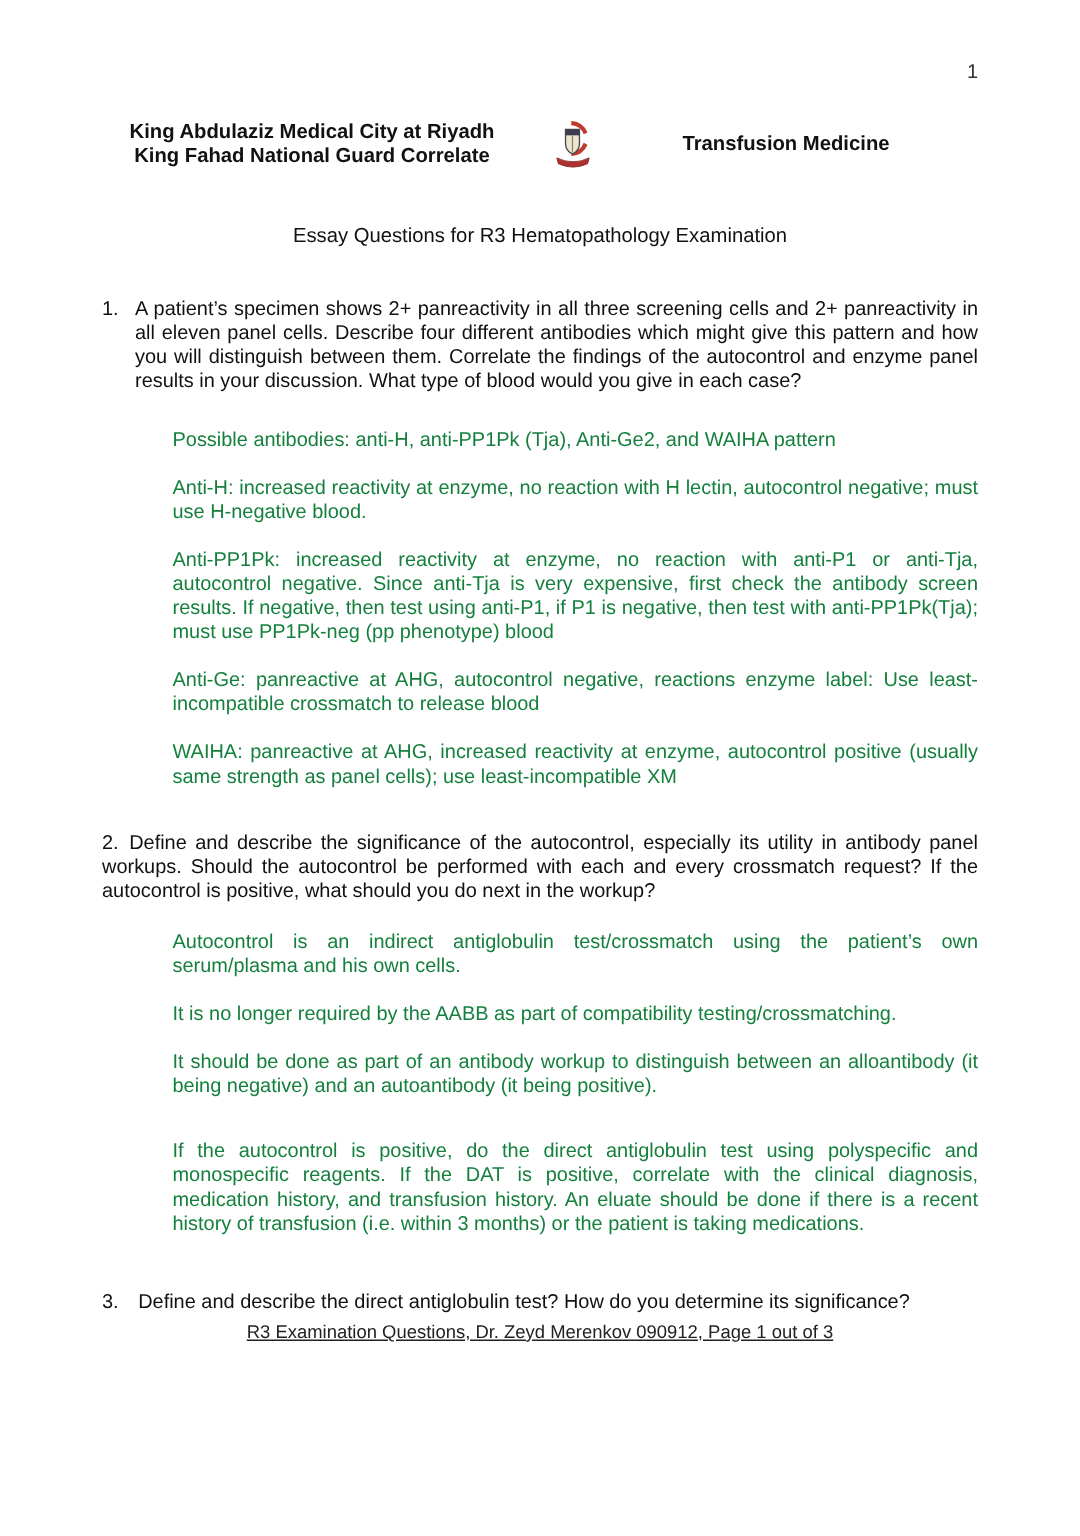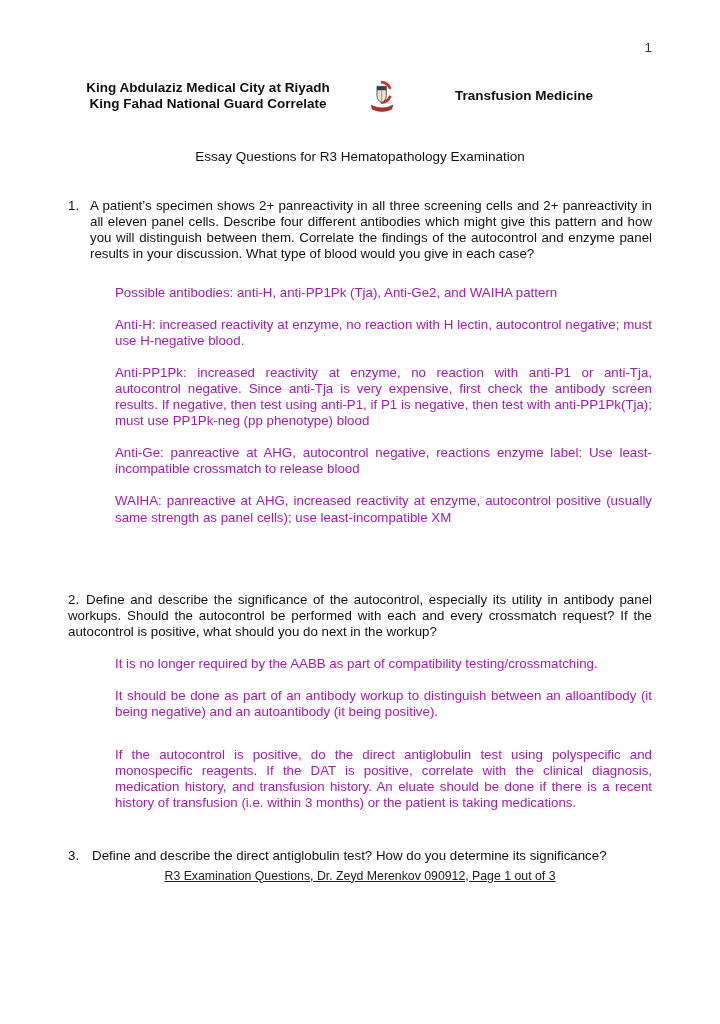--- a/index.html
+++ b/index.html
@@ -54,26 +54,26 @@
   .q-hang {
     position: relative;
     margin-top: 33px;
     padding-left: 22px;
   }
   .q-hang .q-num {
     position: absolute;
     left: 0;
     top: 0;
   }
-  .q-inline { margin-top: 66px; }
+  .q-inline { margin-top: 28px; }
   .q-inline .q-num { margin-right: 7px; }
   .q-inline-3 { margin-top: 36px; }
   .q-inline-3 .q-num { margin-right: 13px; }
   .answer {
-    color: #a21caf;
+    color: #15803d;
     text-align: justify;
     margin: 16px 0 0 47px;
     width: 537px;
   }
   .answer.first { margin-top: 22px; }
   .answer.first-q2 { margin-top: 18px; }
   .answer.gap20 { margin-top: 27px; }
   .footer {
     margin-top: 4px;
     text-align: center;
@@ -121,20 +121,21 @@
   </div>
   <div class="answer first">Possible antibodies:  anti-H, anti-PP1Pk (Tja), Anti-Ge2, and WAIHA pattern</div>
   <div class="answer">Anti-H:  increased reactivity at enzyme, no reaction with H lectin, autocontrol negative;  must use H-negative blood.</div>
   <div class="answer">Anti-PP1Pk:  increased reactivity at enzyme, no reaction with anti-P1 or anti-Tja, autocontrol negative.  Since anti-Tja is very expensive, first check the antibody screen results.  If negative, then test using anti-P1, if P1 is negative, then test with anti-PP1Pk(Tja);  must use PP1Pk-neg (pp phenotype) blood</div>
   <div class="answer">Anti-Ge:  panreactive at AHG, autocontrol negative, reactions enzyme label:  Use least-incompatible crossmatch to release blood</div>
   <div class="answer">WAIHA:  panreactive at AHG, increased reactivity at enzyme, autocontrol positive (usually same strength as panel cells);  use least-incompatible XM</div>
 
   <div class="question q-inline">
     <span class="q-num">2.</span><span>Define and describe the significance of the autocontrol, especially its utility in antibody panel workups.  Should the autocontrol be performed with each and every crossmatch request?  If the autocontrol is positive, what should you do next in the workup?</span>
   </div>
+  <div class="answer first-q2">Autocontrol is an indirect antiglobulin test/crossmatch using the patient’s own serum/plasma and his own cells.</div>
   <div class="answer">It is no longer required by the AABB as part of compatibility testing/crossmatching.</div>
   <div class="answer">It should be done as part of an antibody workup to distinguish between an alloantibody (it being negative) and an autoantibody (it being positive).</div>
   <div class="answer gap20">If the autocontrol is positive, do the direct antiglobulin test using polyspecific and monospecific reagents.  If the DAT is positive, correlate with the clinical diagnosis, medication history, and transfusion history.  An eluate should be done if there is a recent history of transfusion (i.e. within 3 months) or the patient is taking medications.</div>
 
   <div class="question q-inline q-inline-3">
     <span class="q-num">3.</span><span>Define and describe the direct antiglobulin test?  How do you determine its significance?</span>
   </div>
 
   <div class="footer">R3 Examination Questions, Dr. Zeyd Merenkov 090912, Page 1 out of 3</div>
 

